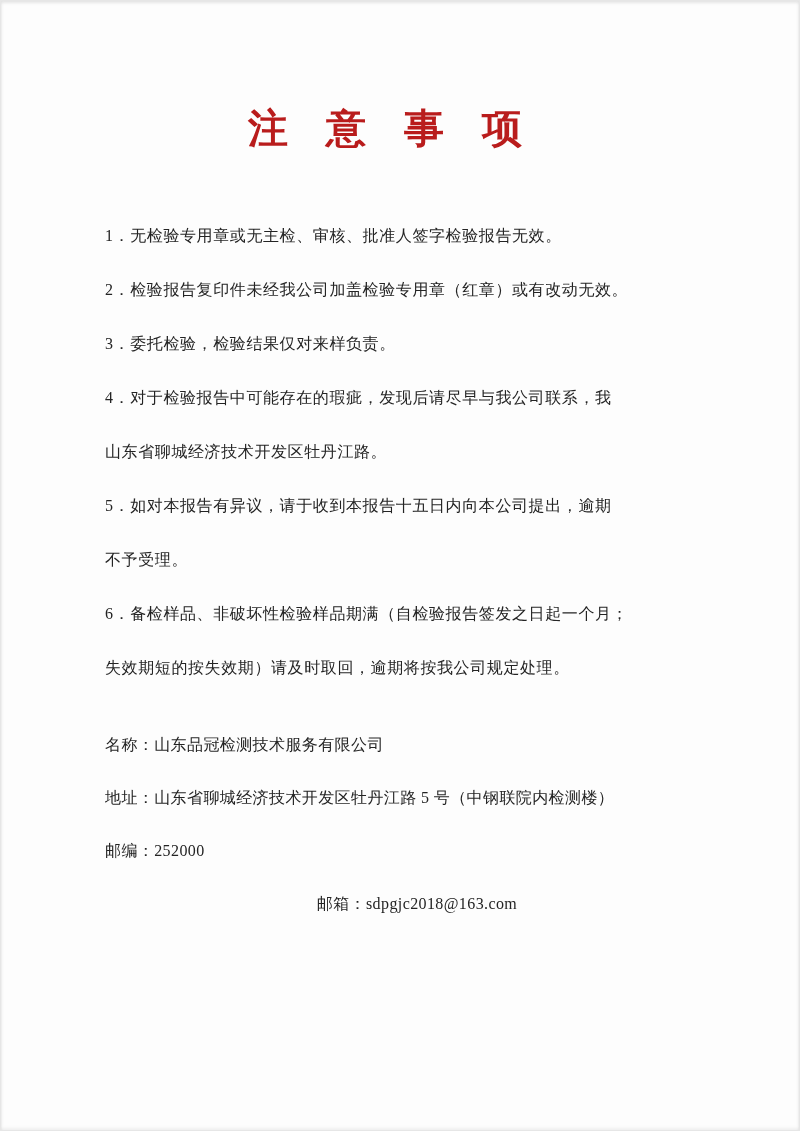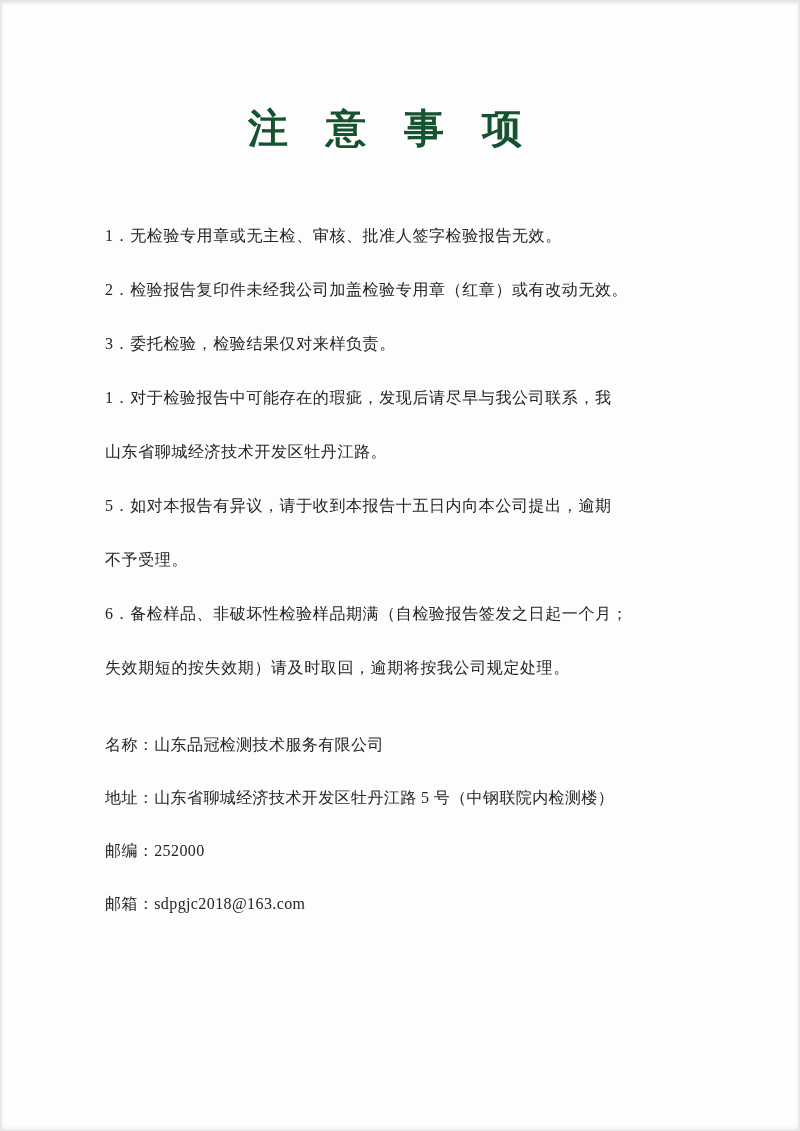--- a/index.html
+++ b/index.html
@@ -20,21 +20,21 @@
     color: #242424;
     overflow: hidden;
   }
   .doc-title {
     margin: 108px 16px 0 0;
     text-align: center;
     font-size: 40px;
     font-weight: bold;
     letter-spacing: 14px;
     line-height: 1;
-    color: #14532d;
+    color: #b91c1c;
     white-space: nowrap;
   }
   .content {
     margin: 76px 70px 0 104px;
   }
   .notice-line {
     margin: 0 0 33px 0;
     font-size: 16px;
     line-height: 21px;
     letter-spacing: 0.6px;
@@ -45,34 +45,35 @@
   }
   .contact-line {
     margin: 0 0 32px 0;
     font-size: 16px;
     line-height: 21px;
     letter-spacing: 0.4px;
     white-space: nowrap;
   }
   .contact-line:last-child {
     margin-bottom: 0;
+    text-align: center;
   }
 </style>
 </head>
 <body>
 
 <div class="page">
   <h1 class="doc-title">注 意 事 项</h1>
 
   <div class="content">
     <div>
       <p class="notice-line">1．无检验专用章或无主检、审核、批准人签字检验报告无效。</p>
       <p class="notice-line">2．检验报告复印件未经我公司加盖检验专用章（红章）或有改动无效。</p>
       <p class="notice-line">3．委托检验，检验结果仅对来样负责。</p>
-      <p class="notice-line">1．对于检验报告中可能存在的瑕疵，发现后请尽早与我公司联系，我</p>
+      <p class="notice-line">4．对于检验报告中可能存在的瑕疵，发现后请尽早与我公司联系，我</p>
       <p class="notice-line">山东省聊城经济技术开发区牡丹江路。</p>
       <p class="notice-line">5．如对本报告有异议，请于收到本报告十五日内向本公司提出，逾期</p>
       <p class="notice-line">不予受理。</p>
       <p class="notice-line">6．备检样品、非破坏性检验样品期满（自检验报告签发之日起一个月；</p>
       <p class="notice-line">失效期短的按失效期）请及时取回，逾期将按我公司规定处理。</p>
     </div>
 
     <div class="contact-block">
       <p class="contact-line">名称：山东品冠检测技术服务有限公司</p>
       <p class="contact-line">地址：山东省聊城经济技术开发区牡丹江路 5 号（中钢联院内检测楼）</p>

